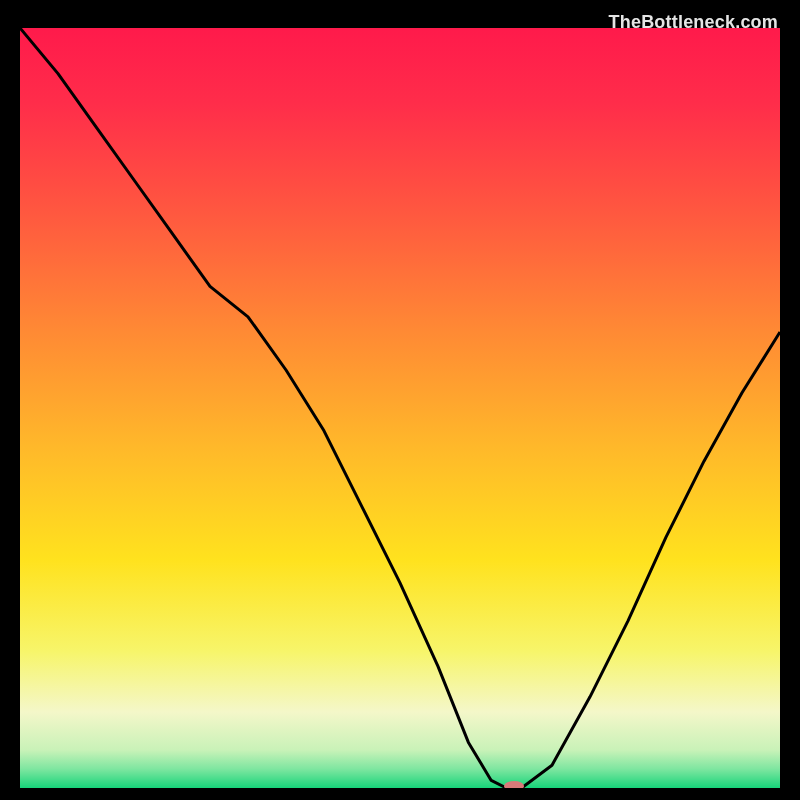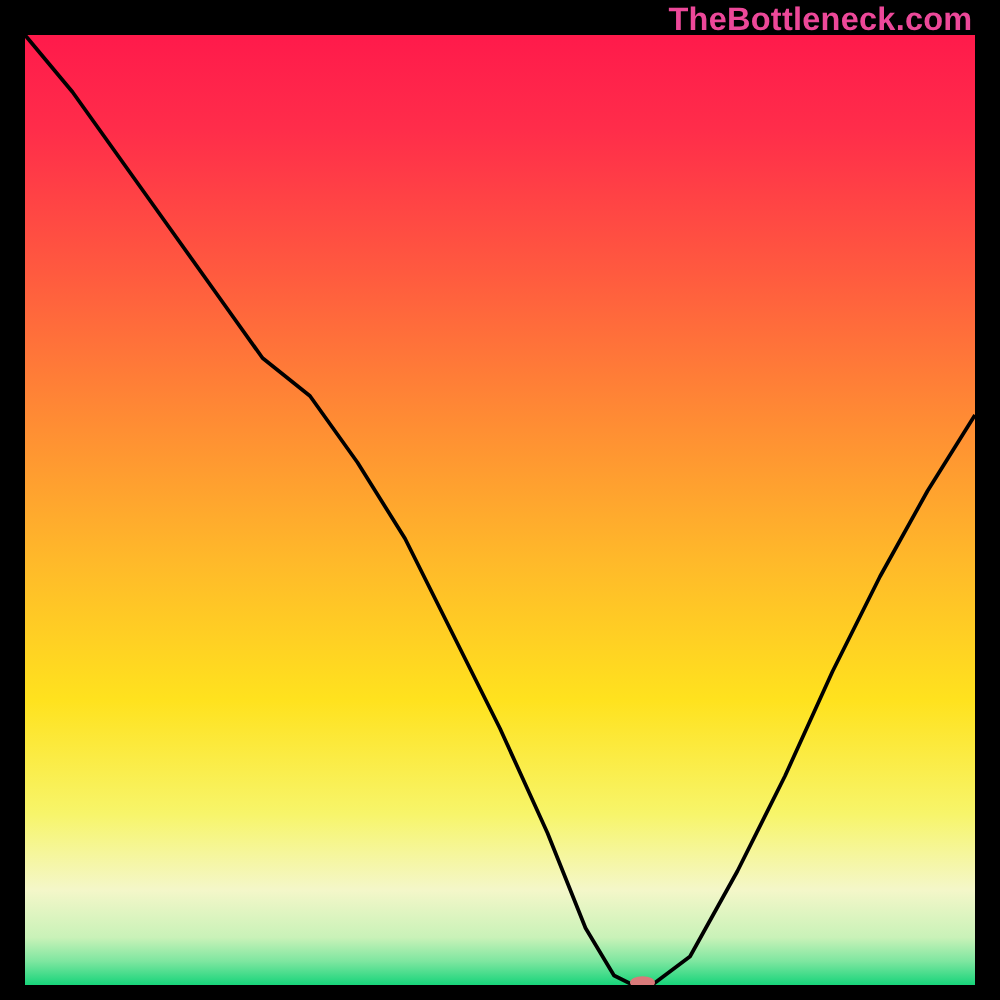--- a/index.html
+++ b/index.html
@@ -20,26 +20,26 @@
   }
   .plot-area {
     position: absolute;
     left: 0;
     top: 0;
     width: 760px;
     height: 760px;
   }
   .watermark {
     position: absolute;
-    top: 0;
+    top: 12px;
     right: 22px;
     font-family: Arial, Helvetica, sans-serif;
-    font-size: 26px;
+    font-size: 18px;
     font-weight: bold;
-    color: #ec4899;
+    color: #e5e5e5;
     letter-spacing: 0.2px;
   }
 </style>
 </head>
 <body>
 
 <div class="watermark">TheBottleneck.com</div>
 
 <div class="frame">
   <svg class="plot-area" viewBox="0 0 760 760" preserveAspectRatio="none">

